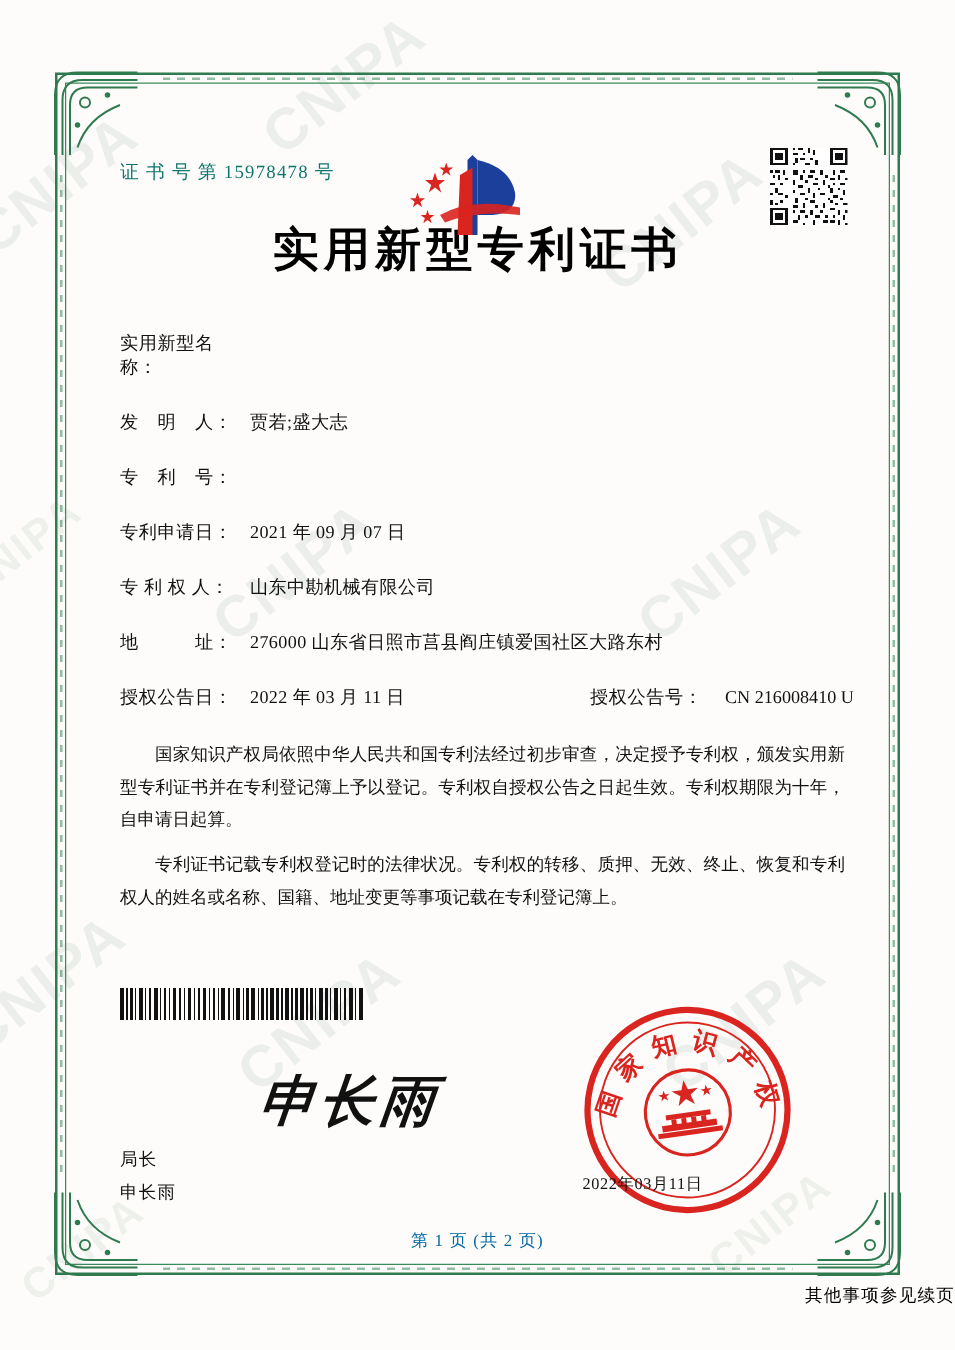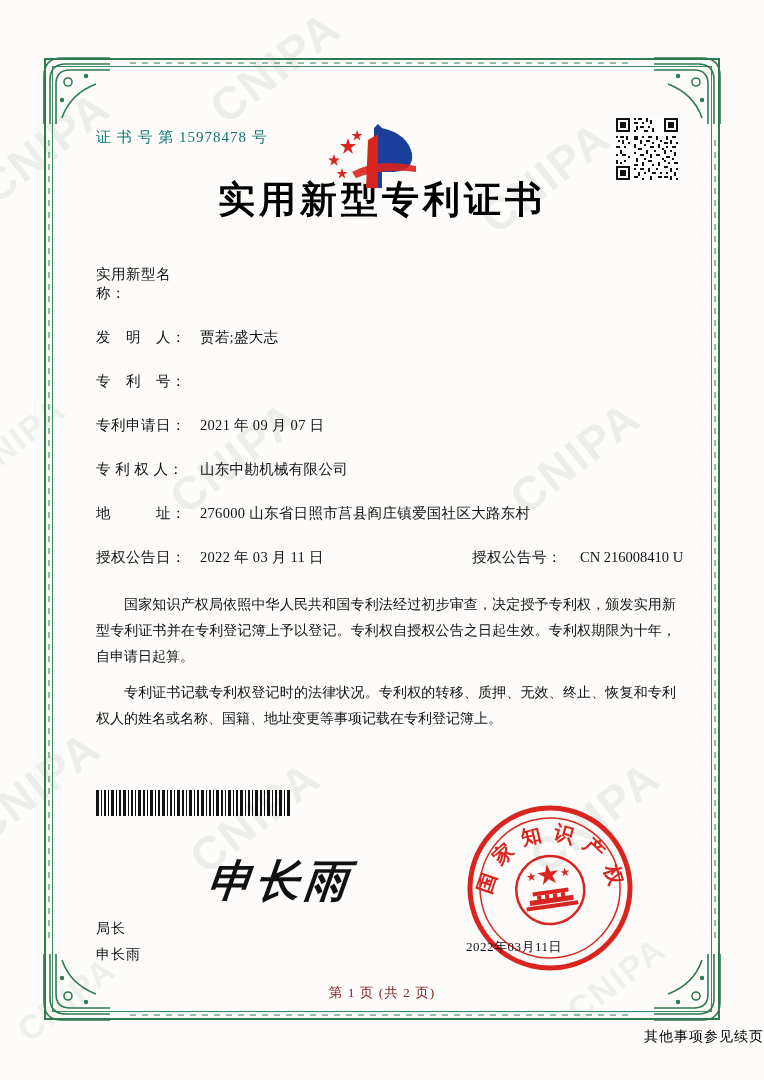--- a/index.html
+++ b/index.html
@@ -197,21 +197,21 @@
     font-size: 13px;
     color: #111;
     letter-spacing: 0.5px;
   }
 
   .page-no {
     position: absolute;
     left: 0; right: 0; top: 884px;
     text-align: center;
     font-size: 13.5px;
-    color: #7f1d1d;
+    color: #0369a1;
     letter-spacing: 1px;
   }
 
   .footer-note {
     position: absolute;
     left: 0; right: 0;
     top: 1028px;
     text-align: right;
     font-size: 14px;
     color: #000000;

